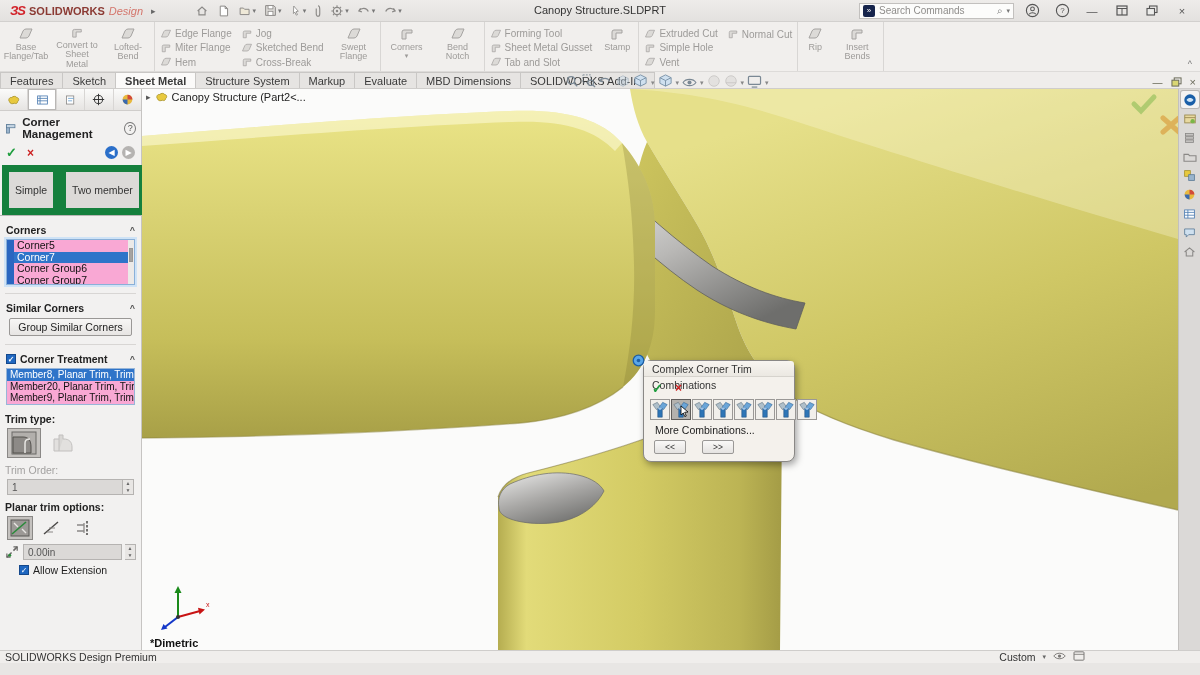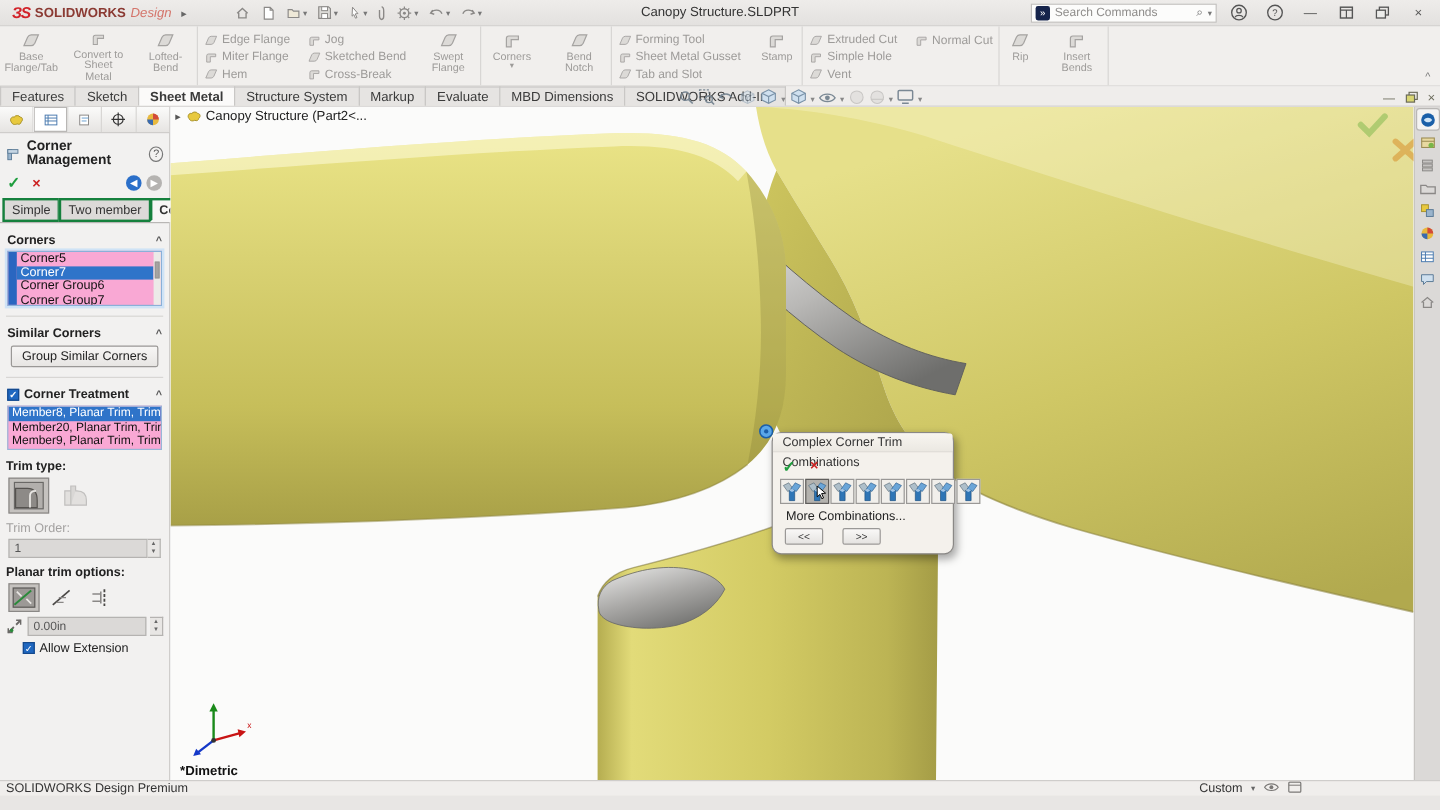--- a/index.html
+++ b/index.html
@@ -19,21 +19,21 @@
   .doc-title { position:absolute; left:0; right:0; text-align:center; top:4px; color:#333; font-size:11px; pointer-events:none; }
   .tb-right { margin-left:auto; display:flex; align-items:center; gap:6px; padding-right:6px; }
   .searchbox { width:155px; height:16px; background:#fcfcfb; border:1px solid #c2c0be; display:flex; align-items:center; gap:4px; padding:0 3px; }
   .searchbox .badge { width:12px; height:12px; background:#16244c; border-radius:2px; color:#fff; font-size:8px; display:flex; align-items:center; justify-content:center; }
   .searchbox .ph { color:#8f8d8b; font-size:10px; flex:1; }
   .searchbox .mag { color:#777; font-size:10px; }
   .winbtn { width:24px; height:16px; display:flex; align-items:center; justify-content:center; color:#555; font-size:11px; }
 
   
   .ribbon { height:50px; background:#f1efed; display:flex; position:relative; border-bottom:1px solid #dddbd9; }
-  .rgroup { border-right:1px solid #d8d6d4; display:flex; align-items:stretch; padding:2px 3px; gap:10px; }
+  .rgroup { border-right:1px solid #d8d6d4; display:flex; align-items:stretch; padding:2px 3px; gap:5px; }
   .bigcol { width:46px; display:flex; flex-direction:column; align-items:center; justify-content:flex-start; text-align:center; color:#9d9b99; font-size:9px; line-height:1.05; padding-top:2px; }
   .bigcol .blab { margin-top:1px; }
   .smallcol { display:flex; flex-direction:column; justify-content:flex-start; gap:1px; padding-top:3px; }
   .sbtn { display:flex; align-items:center; gap:3px; height:14px; color:#9d9b99; font-size:10px; white-space:nowrap; padding:0 2px; }
   .ribbon-collapse { position:absolute; right:8px; bottom:2px; color:#777; font-size:9px; }
 
   
   .tabrow { height:17px; background:#efedeb; border-bottom:1px solid #cfcdcb; display:flex; align-items:flex-end; position:relative; }
   .rtab { padding:2px 9px 1px; font-size:11px; color:#3a3a3a; background:#e6e4e2; border:1px solid #c9c7c5; border-bottom:none; margin-right:-1px; white-space:nowrap; }
   .rtab.active { background:#fbfaf9; font-weight:bold; }
@@ -52,21 +52,21 @@
   .pm-header { display:flex; align-items:center; gap:5px; padding:5px 5px 2px; font-weight:bold; font-size:11.5px; }
   .pm-header .help { margin-left:auto; width:13px; height:13px; border:1px solid #777; border-radius:50%; font-size:9px; display:flex; align-items:center; justify-content:center; color:#555; font-weight:normal; }
   .okrow { display:flex; align-items:center; gap:10px; padding:3px 6px 4px; }
   .ok { color:#1f9e3e; font-weight:bold; font-size:13px; }
   .cancel { color:#cc2222; font-weight:bold; font-size:12px; }
   .navarrows { margin-left:auto; display:flex; gap:4px; }
   .navc { width:13px; height:13px; border-radius:50%; color:#fff; font-size:8px; display:flex; align-items:center; justify-content:center; }
   .navc.back { background:#2b6fc9; }
   .navc.fwd { background:#b5b3b1; }
   .pm-tabs { display:flex; padding:0 2px; margin-top:1px; }
-  .pm-tab { padding:2px 6px; font-size:10.5px; background:#dcdad8; border:2px solid #15803d; margin-right:-1px; color:#333; white-space:nowrap; }
+  .pm-tab { padding:12px 6px; font-size:10.5px; background:#dcdad8; border:7px solid #15803d; margin-right:-1px; color:#333; white-space:nowrap; }
   .pm-tab.active { background:#f7f6f5; border-bottom-color:#f7f6f5; font-weight:bold; }
   .pm-body { flex:1; border-top:1px solid #b9b7b5; padding:6px 5px 0; overflow:hidden; }
   .sec-h { display:flex; align-items:center; font-weight:bold; font-size:10.5px; padding:2px 1px; }
   .sec-h .chev { margin-left:auto; color:#555; font-size:9px; }
   .listwrap { display:flex; border:1px solid #8ab0d8; box-shadow:0 0 0 2px #cfe3f6; margin:1px 1px 8px; background:#f9a8d4; }
   .selbar { width:7px; background:#2a66c0; }
   .lst { flex:1; overflow:hidden; }
   .lst .li { font-size:10.5px; height:11.5px; line-height:11.5px; padding:0 3px; white-space:nowrap; color:#111; }
   .lst .li.sel { background:#2f74c9; color:#fff; }
   .vsb { width:6px; background:#eceae8; position:relative; }

